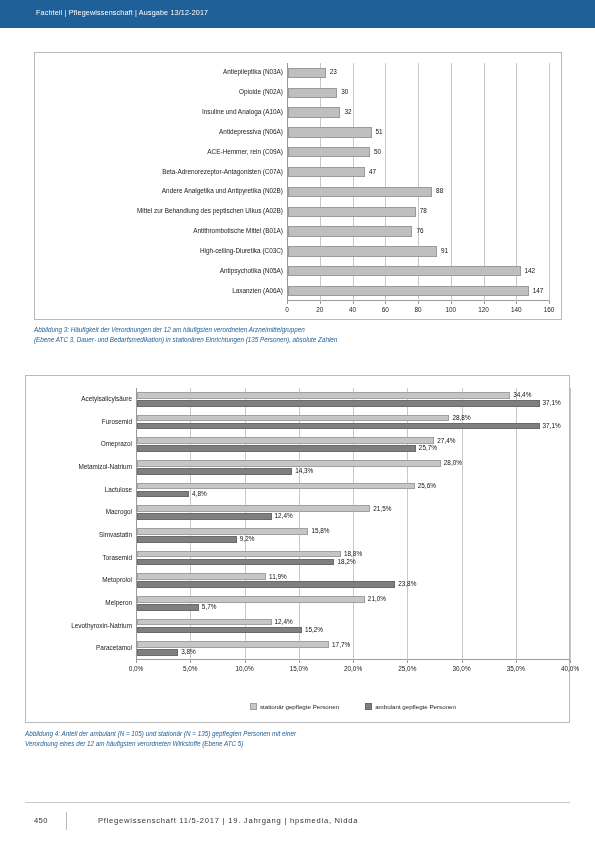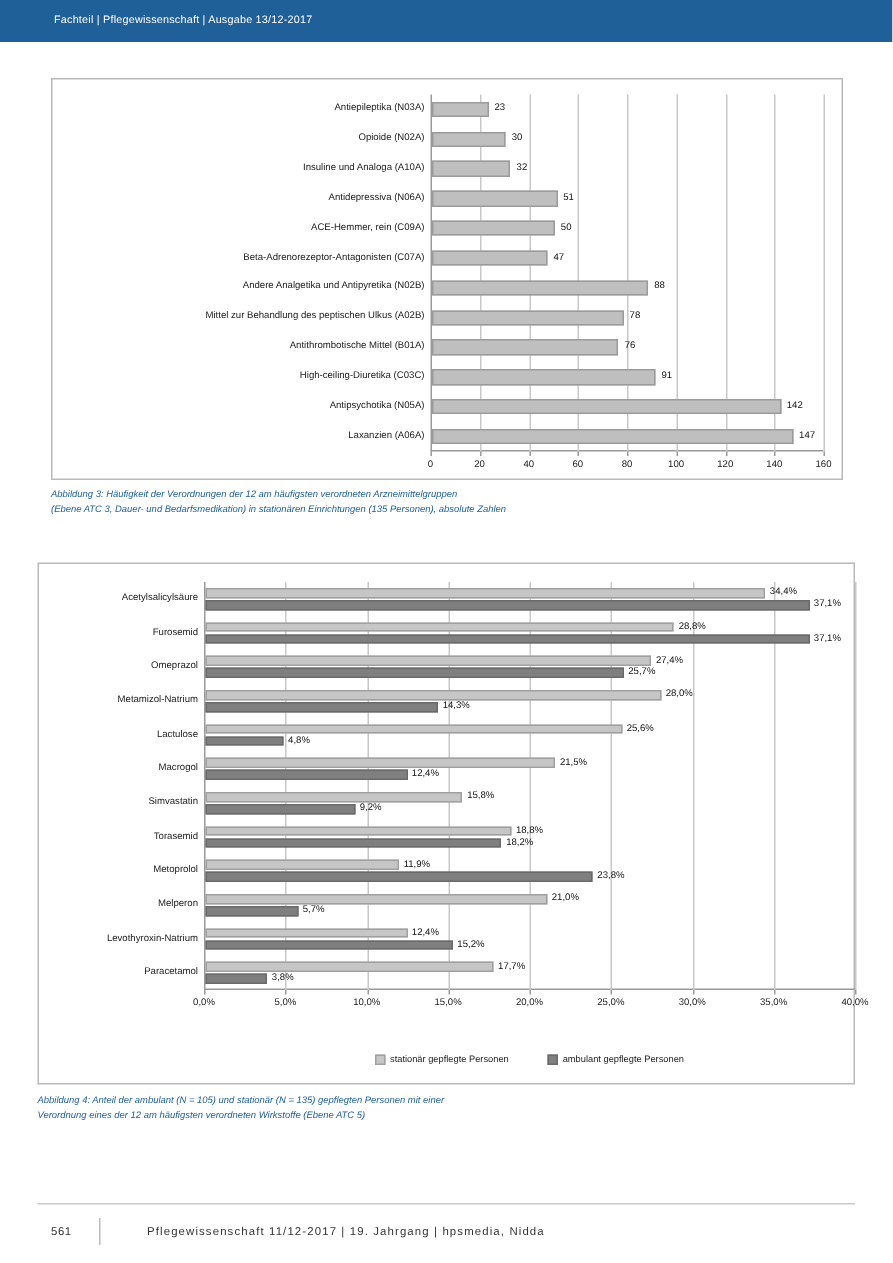--- a/index.html
+++ b/index.html
@@ -365,16 +365,16 @@
       <div class="bar-value" style="left: 155.23px; top: 273.433px;">3,8%</div>
     </div>
 </div>
 <div class="caption" id="caption2">
   <div>Abbildung 4: Anteil der ambulant (N = 105) und stationär (N = 135) gepflegten Personen mit einer</div>
   <div>Verordnung eines der 12 am häufigsten verordneten Wirkstoffe (Ebene ATC 5)</div>
 </div>
 
 <div class="footer">
   <div class="footer-rule"></div>
-  <div class="footer-page">561</div>
+  <div class="footer-page">450</div>
   <div class="footer-sep"></div>
-  <div class="footer-text">Pflegewissenschaft 11/12-2017 | 19. Jahrgang | hpsmedia, Nidda</div>
+  <div class="footer-text">Pflegewissenschaft 11/5-2017 | 19. Jahrgang | hpsmedia, Nidda</div>
 </div>
 
 </body></html>

